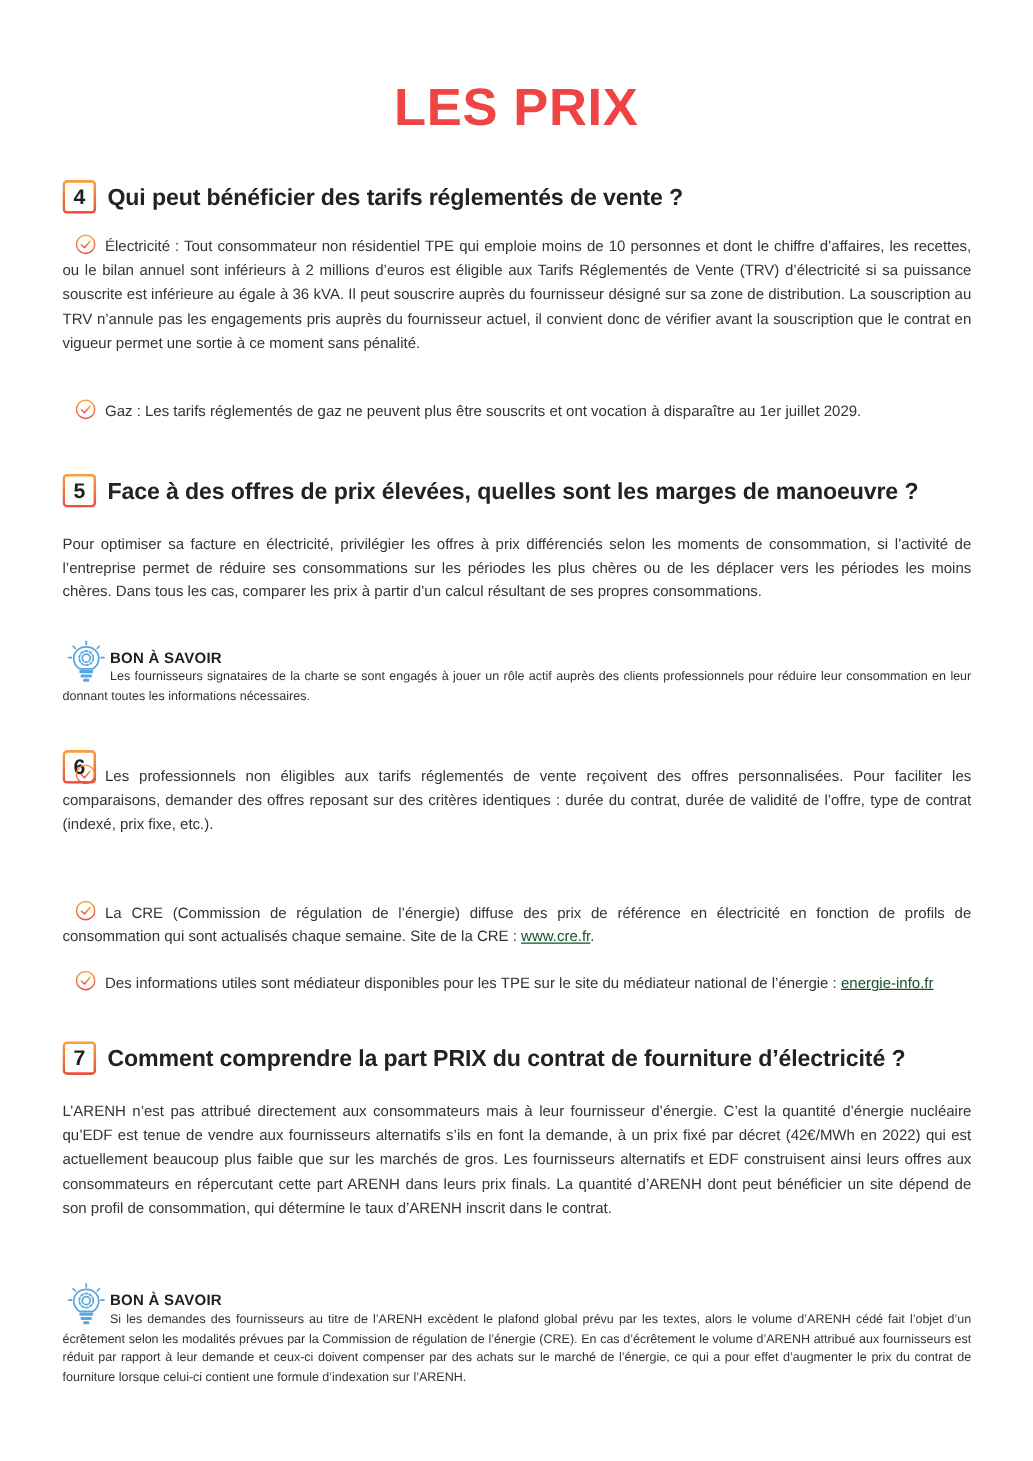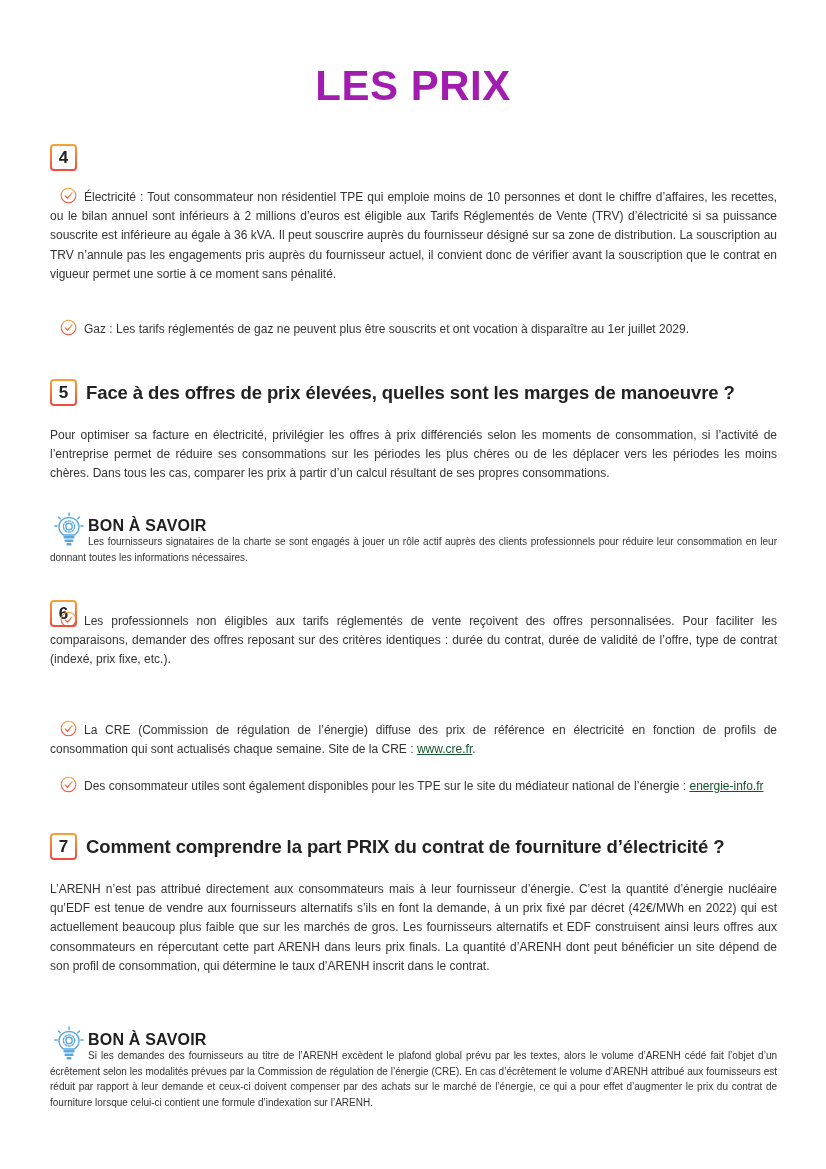--- a/index.html
+++ b/index.html
@@ -4,21 +4,21 @@
   <style>
     html, body { margin: 0; padding: 0; background: #ffffff; }
     body {
       width: 826px; height: 1169px; position: relative; overflow: hidden;
       font-family: "Liberation Sans", "DejaVu Sans", sans-serif;
       color: #2b2b2b;
     }
     .page-title {
       position: absolute; left: 0; top: 62px; width: 826px; text-align: center;
       font-family: "Liberation Sans", sans-serif; font-weight: 700; font-size: 42px;
-      letter-spacing: 0.5px; color: #a21caf; margin: 0;
+      letter-spacing: 0.5px; color: #ef4444; margin: 0;
     }
     .sec-heading {
       position: absolute; left: 50px; display: flex; align-items: center;
       font-family: "Liberation Sans", sans-serif;
     }
     .num-box {
       width: 27px; height: 27px; box-sizing: border-box;
       border-radius: 4px; position: relative;
       display: flex; align-items: center; justify-content: center;
       font-size: 17px; font-weight: 600; color: #222;
@@ -39,21 +39,21 @@
       display: inline-block; width: 17px; height: 17px; vertical-align: -3px;
       margin-left: 10px; margin-right: 7px;
     }
     .link { color: #14532d; text-decoration: underline; }
     .bon {
       position: absolute; left: 50px; width: 727px;
     }
     .bon-head { display: flex; align-items: center; }
     .bulb { width: 30px; height: 36px; margin-left: 4px; margin-right: 4px; }
     .bon-title {
-      font-size: 16px; font-weight: 700; color: #1e1e1e; letter-spacing: 0.2px;
+      font-size: 12px; font-weight: 700; color: #1e1e1e; letter-spacing: 0.2px;
       position: relative; top: -4px;
     }
     .bon-text {
       margin: -14px 0 0 0; font-size: 10px; line-height: 15.6px; text-align: justify;
       color: #333; text-indent: 38px;
     }
   </style>
 </head>
 <body>
 
@@ -82,20 +82,21 @@
       <rect x="10.5" y="27.6" width="9" height="2.4" rx="0.8" fill="#5aa7e0"></rect>
       <rect x="12.5" y="31" width="5" height="2.4" rx="1" fill="#5aa7e0"></rect>
     </symbol>
   </defs>
 </svg>
 
 <h1 class="page-title">LES PRIX</h1>
 
 <div class="sec-heading" style="top:144px;">
   <div class="num-box">4</div>
+  <div class="sec-title">Qui peut bénéficier des tarifs réglementés de vente ?</div>
 </div>
 
 <p class="para" style="top:187px;">
   <svg class="check">
       <use href="#sym-check"></use>
     </svg><span>Électricité : Tout consommateur non résidentiel TPE qui emploie moins de 10 personnes et dont le chiffre d’affaires, les recettes, ou le bilan annuel sont inférieurs à 2 millions d’euros est éligible aux Tarifs Réglementés de Vente (TRV) d’électricité si sa puissance souscrite est inférieure au égale à 36 kVA. Il peut souscrire auprès du fournisseur désigné sur sa zone de distribution. La souscription au TRV n’annule pas les engagements pris auprès du fournisseur actuel, il convient donc de vérifier avant la souscription que le contrat en vigueur permet une sortie à ce moment sans pénalité.</span>
 </p>
 
 <p class="para" style="top:319px;">
   <svg class="check">
@@ -132,21 +133,21 @@
 
 <p class="para" style="top:720px;">
   <svg class="check">
       <use href="#sym-check"></use>
     </svg><span>La CRE (Commission de régulation de l’énergie) diffuse des prix de référence en électricité en fonction de profils de consommation qui sont actualisés chaque semaine. Site de la CRE : </span><a class="link">www.cre.fr</a><span>.</span>
 </p>
 
 <p class="para" style="top:776px;">
   <svg class="check">
       <use href="#sym-check"></use>
-    </svg><span>Des consommateur utiles sont également disponibles pour les TPE sur le site du médiateur national de l’énergie : </span><a class="link">energie-info.fr</a>
+    </svg><span>Des informations utiles sont médiateur disponibles pour les TPE sur le site du médiateur national de l’énergie : </span><a class="link">energie-info.fr</a>
 </p>
 
 <div class="sec-heading" style="top:833px;">
   <div class="num-box">7</div>
   <div class="sec-title">Comment comprendre la part PRIX du contrat de fourniture d’électricité ?</div>
 </div>
 
 <p class="para" style="top:880px;">L’ARENH n’est pas attribué directement aux consommateurs mais à leur fournisseur d’énergie. C’est la quantité d’énergie nucléaire qu’EDF est tenue de vendre aux fournisseurs alternatifs s’ils en font la demande, à un prix fixé par décret (42€/MWh en 2022) qui est actuellement beaucoup plus faible que sur les marchés de gros. Les fournisseurs alternatifs et EDF construisent ainsi leurs offres aux consommateurs en répercutant cette part ARENH dans leurs prix finals. La quantité d’ARENH dont peut bénéficier un site dépend de son profil de consommation, qui détermine le taux d’ARENH inscrit dans le contrat.</p>
 
 <div class="bon" style="top:1026px;">

